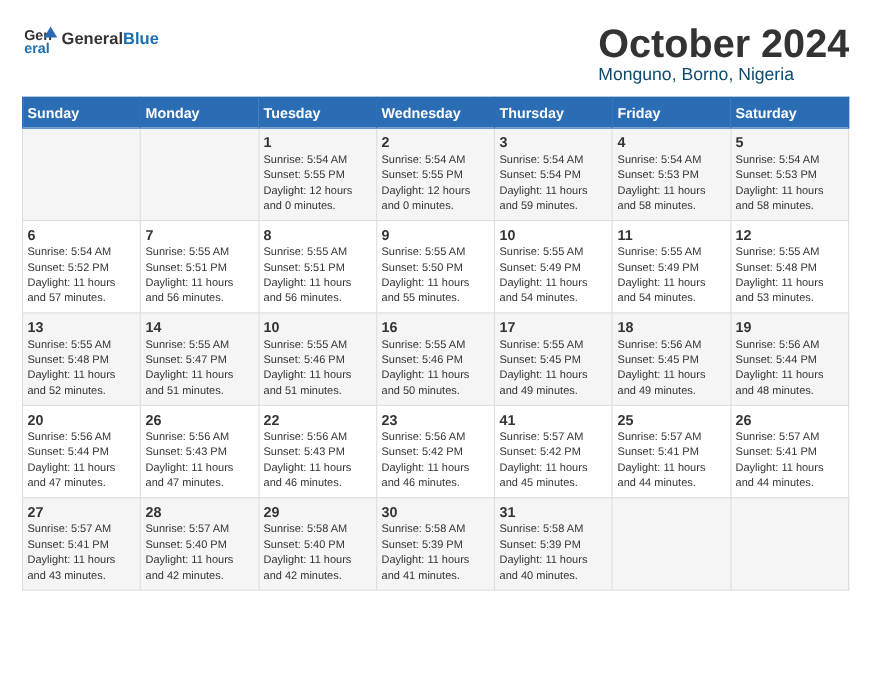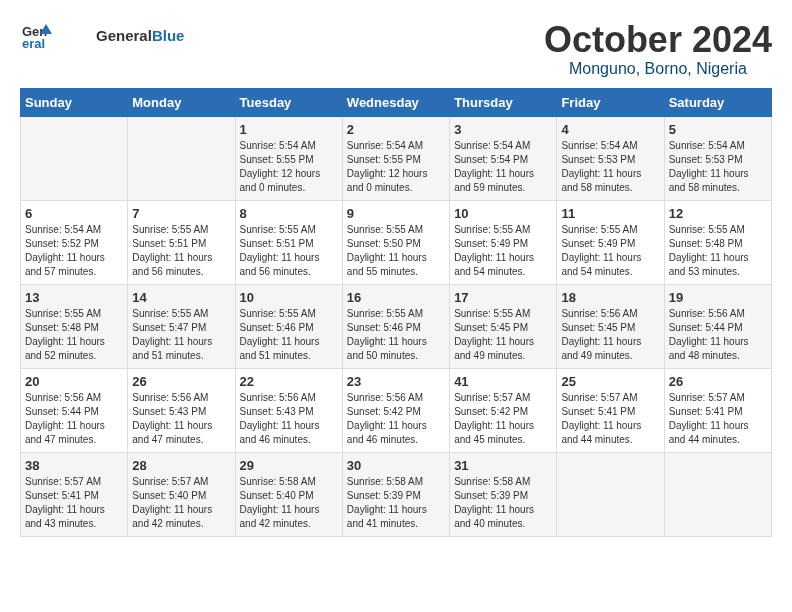--- a/index.html
+++ b/index.html
@@ -15,21 +15,21 @@
       justify-content: space-between;
       align-items: flex-start;
       margin-bottom: 10px;
     }
     .logo {
       display: flex;
       align-items: center;
       gap: 4px;
     }
     .title-area {
-      text-align: center;
+      text-align: left;
       margin-left: 34px;
     }
     .calendar-title {
       font-size: 36px;
       font-weight: bold;
       color: #333;
       line-height: 1.1;
     }
     .calendar-subtitle {
       font-size: 16px;
@@ -81,21 +81,21 @@
 <body>
 
 <div class="header-area">
   <div class="logo">
     <svg width="32" height="32" viewBox="0 0 32 32">
       <text x="2" y="16" font-size="13" font-weight="bold" fill="#333">Gen</text>
       <text x="2" y="28" font-size="13" font-weight="bold" fill="#1a6faf">eral</text>
       <polygon points="26,4 32,14 20,14" fill="#2a6db5"></polygon>
     </svg>
     <div>
-      <div style="font-size:15px; font-weight:bold; color:#333; line-height:1.2;margin-left:40px;">
+      <div style="font-size:15px; font-weight:bold; color:#333; line-height:1.2;">
         <span>General</span><span style="color:#1a6faf;">Blue</span>
       </div>
     </div>
   </div>
   <div class="title-area">
     <div class="calendar-title">October 2024</div>
     <div class="calendar-subtitle">Monguno, Borno, Nigeria</div>
   </div>
 </div>
 
@@ -221,21 +221,21 @@
           <div class="day-number">25</div>
           <div class="day-info">Sunrise: 5:57 AM<br>Sunset: 5:41 PM<br>Daylight: 11 hours<br>and 44 minutes.</div>
         </td>
         <td>
           <div class="day-number">26</div>
           <div class="day-info">Sunrise: 5:57 AM<br>Sunset: 5:41 PM<br>Daylight: 11 hours<br>and 44 minutes.</div>
         </td>
       </tr>
       <tr>
         <td>
-          <div class="day-number">38</div>
+          <div class="day-number">27</div>
           <div class="day-info">Sunrise: 5:57 AM<br>Sunset: 5:41 PM<br>Daylight: 11 hours<br>and 43 minutes.</div>
         </td>
         <td>
           <div class="day-number">28</div>
           <div class="day-info">Sunrise: 5:57 AM<br>Sunset: 5:40 PM<br>Daylight: 11 hours<br>and 42 minutes.</div>
         </td>
         <td>
           <div class="day-number">29</div>
           <div class="day-info">Sunrise: 5:58 AM<br>Sunset: 5:40 PM<br>Daylight: 11 hours<br>and 42 minutes.</div>
         </td>

